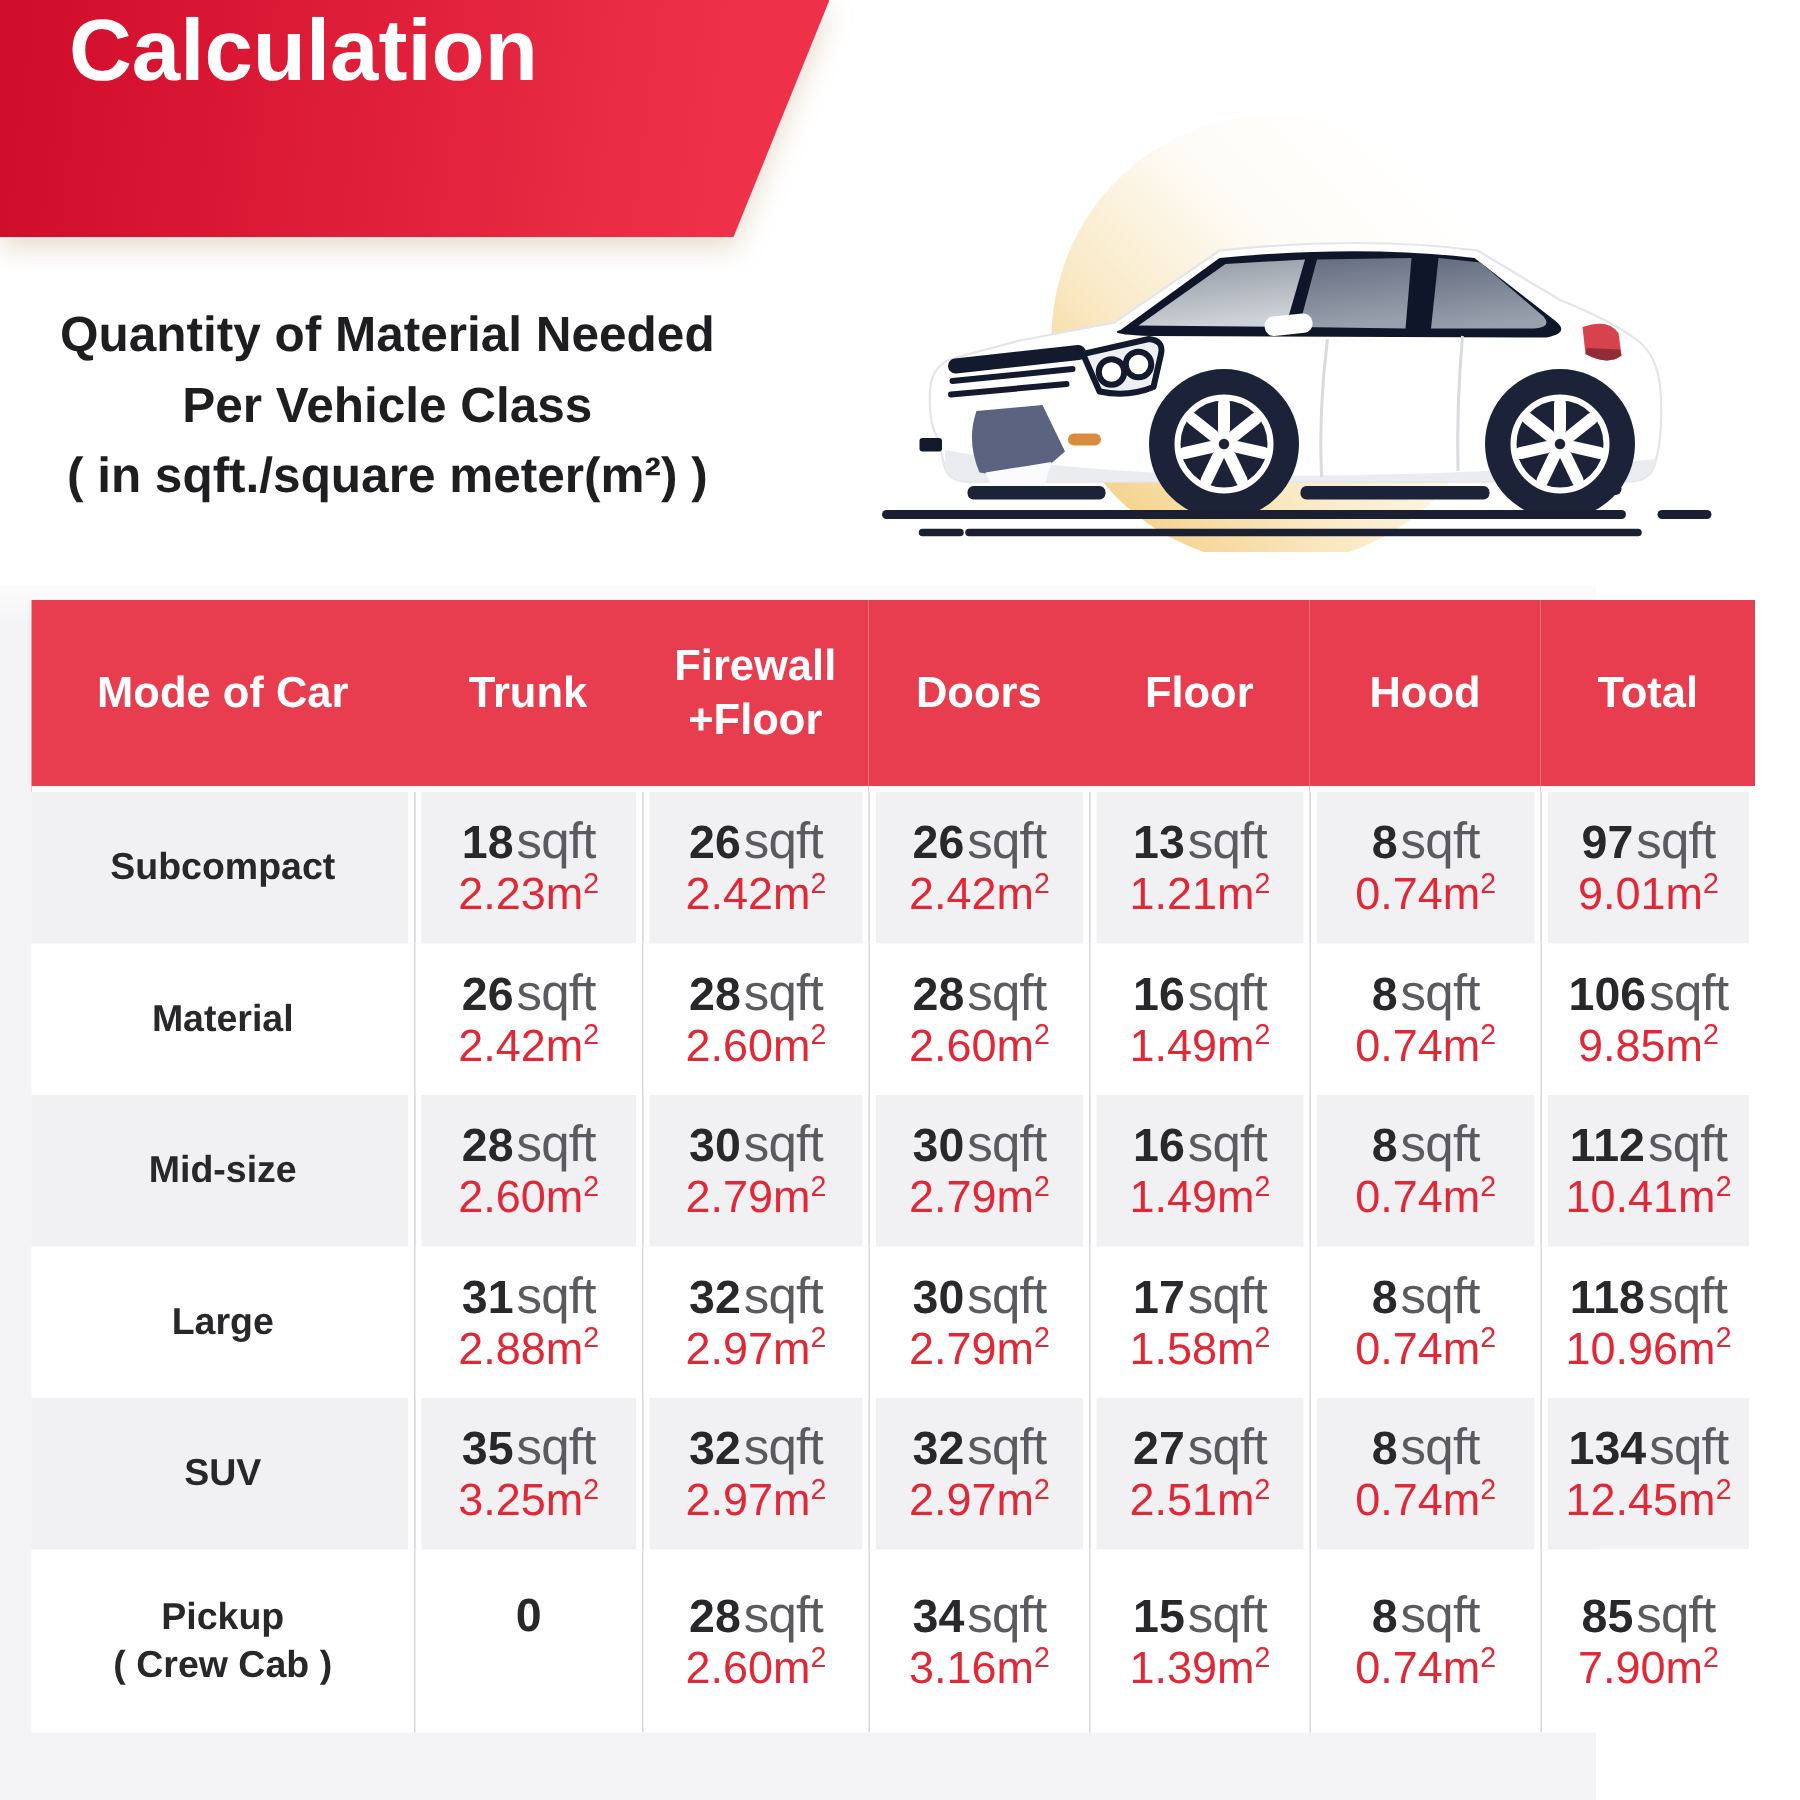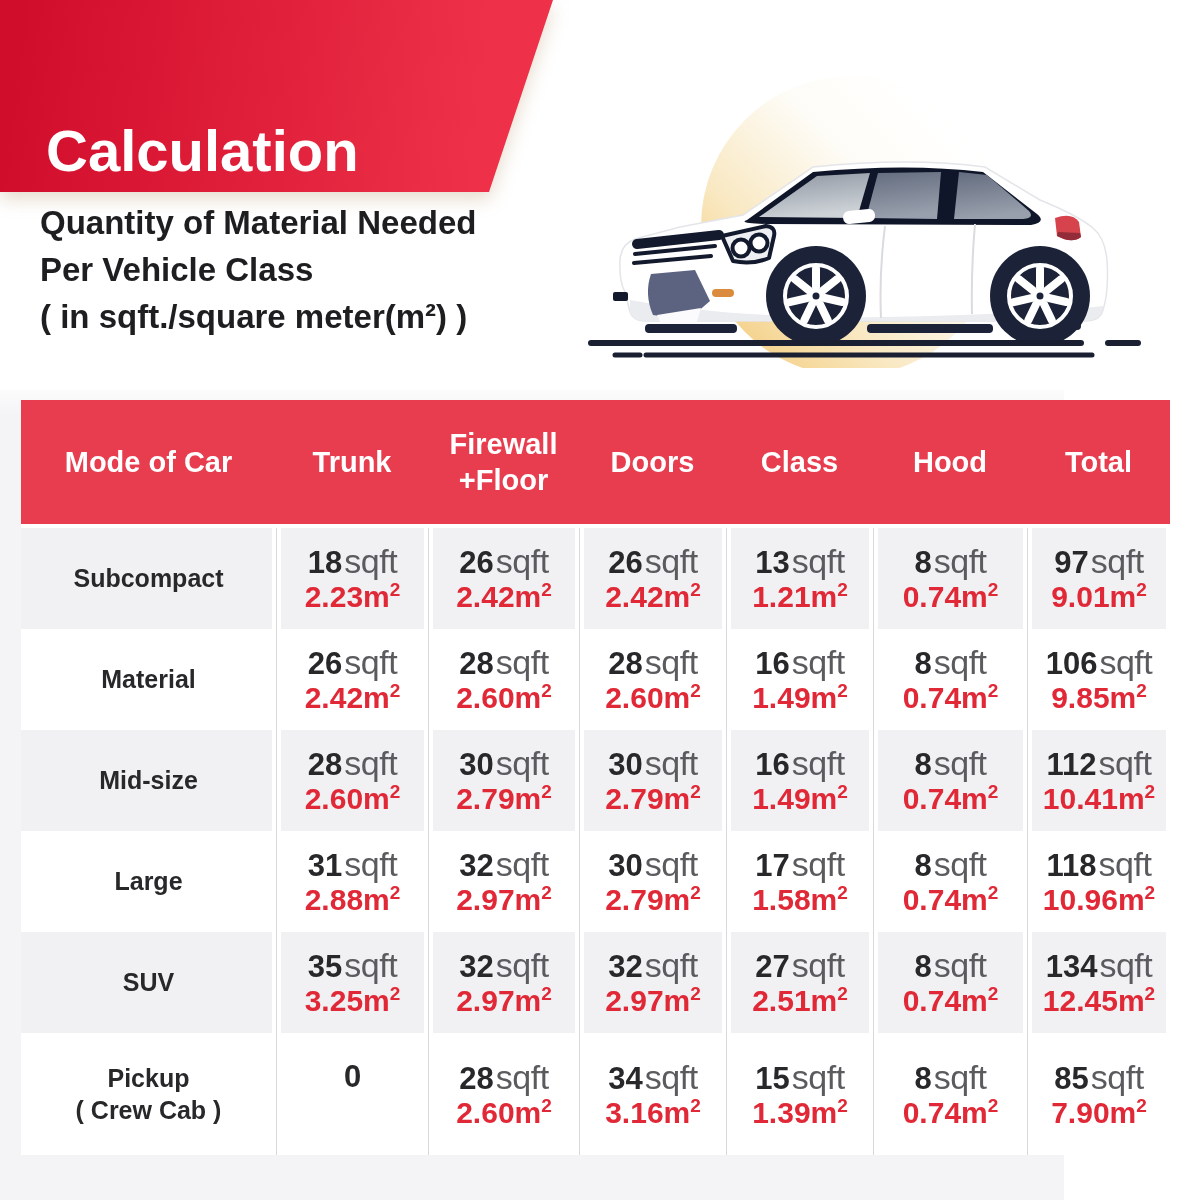--- a/index.html
+++ b/index.html
@@ -17,29 +17,29 @@
   html,body{margin:0;padding:0;}
   body{background:#888;}
   .canvas{
     position:relative;width:1200px;height:1200px;margin:0 auto;
     background:#ffffff;overflow:hidden;
     font-family:"Liberation Sans","DejaVu Sans",sans-serif;
   }
   
   .banner-wrap{position:absolute;top:0;left:0;filter:drop-shadow(0 7px 9px rgba(175,135,85,.30));}
   .banner{
-    width:553px;height:192px;
+    width:553px;height:158px;
     background:linear-gradient(97deg,var(--banner-red-1) 4%,var(--banner-red-2) 86%);
     clip-path:polygon(0 0,100% 0,calc(100% - 64px) 100%,0 100%);
-    display:flex;align-items:flex-end;
+    display:flex;align-items:flex-start;
   }
   .banner h1{margin:0;padding:0 0 8px 46px;font-size:58px;font-weight:800;color:#fff;letter-spacing:0;}
   
   .intro{position:absolute;left:40px;top:200px;font-size:33px;font-weight:700;color:#1e1e20;line-height:1.42;}
-  .intro p{margin:0;}
+  .intro p{margin:0;text-align:center;}
   
   .car{position:absolute;left:585px;top:68px;}
   
   .table-section{
     position:absolute;left:0;top:390px;width:1064px;height:810px;
     background:linear-gradient(#fcfcfd,var(--section-bg) 26px);
   }
   .grid{
     position:absolute;left:21px;top:10px;
     display:grid;
@@ -56,21 +56,21 @@
     display:flex;flex-direction:column;align-items:center;justify-content:center;
     background:#fff;box-sizing:border-box;
   }
   .cell:not(.c0){border-left:1px solid var(--separator);}
   .cell.alt{background:var(--row-alt);box-shadow:inset 4px 0 0 #fff,inset -4px 0 0 #fff;}
   .cell.c0.alt{box-shadow:inset -4px 0 0 #fff;}
   .label{font-size:25px;font-weight:700;color:var(--ink);white-space:pre-line;text-align:center;line-height:1.3;}
   .l1{line-height:1;}
   .num{font-size:31px;font-weight:700;color:var(--ink);}
   .unit{font-size:34px;font-weight:400;color:var(--muted);margin-left:2px;letter-spacing:-.5px;}
-  .l2{margin-top:4px;min-height:31px;line-height:1;font-size:30px;font-weight:700;color:var(--value-red);}
+  .l2{margin-top:4px;min-height:31px;line-height:1;font-size:30px;font-weight:400;color:var(--value-red);}
   .l2 sup{font-size:19px;line-height:0;}
 </style>
 </head>
 <body>
 
 <div class="canvas">
 
   <div class="banner-wrap">
     <div class="banner">
       <h1>Calculation</h1>
@@ -187,21 +187,21 @@
     </g>
   </svg>
 
   <section class="table-section">
     <div class="grid" id="grid">
         <div class="hcell">Mode of Car</div>
         <div class="hcell">Trunk</div>
         <div class="hcell">Firewall
 +Floor</div>
         <div class="hcell">Doors</div>
-        <div class="hcell">Class</div>
+        <div class="hcell">Floor</div>
         <div class="hcell">Hood</div>
         <div class="hcell">Total</div>
         <div class="cell c0 label alt">Subcompact</div>
         <div class="cell val alt">
           <div class="l1"><span class="num">18</span><span class="unit">sqft</span></div>
           <div class="l2"><span>2.23m</span><sup>2</sup></div>
         </div>
         <div class="cell val alt">
           <div class="l1"><span class="num">26</span><span class="unit">sqft</span></div>
           <div class="l2"><span>2.42m</span><sup>2</sup></div>

